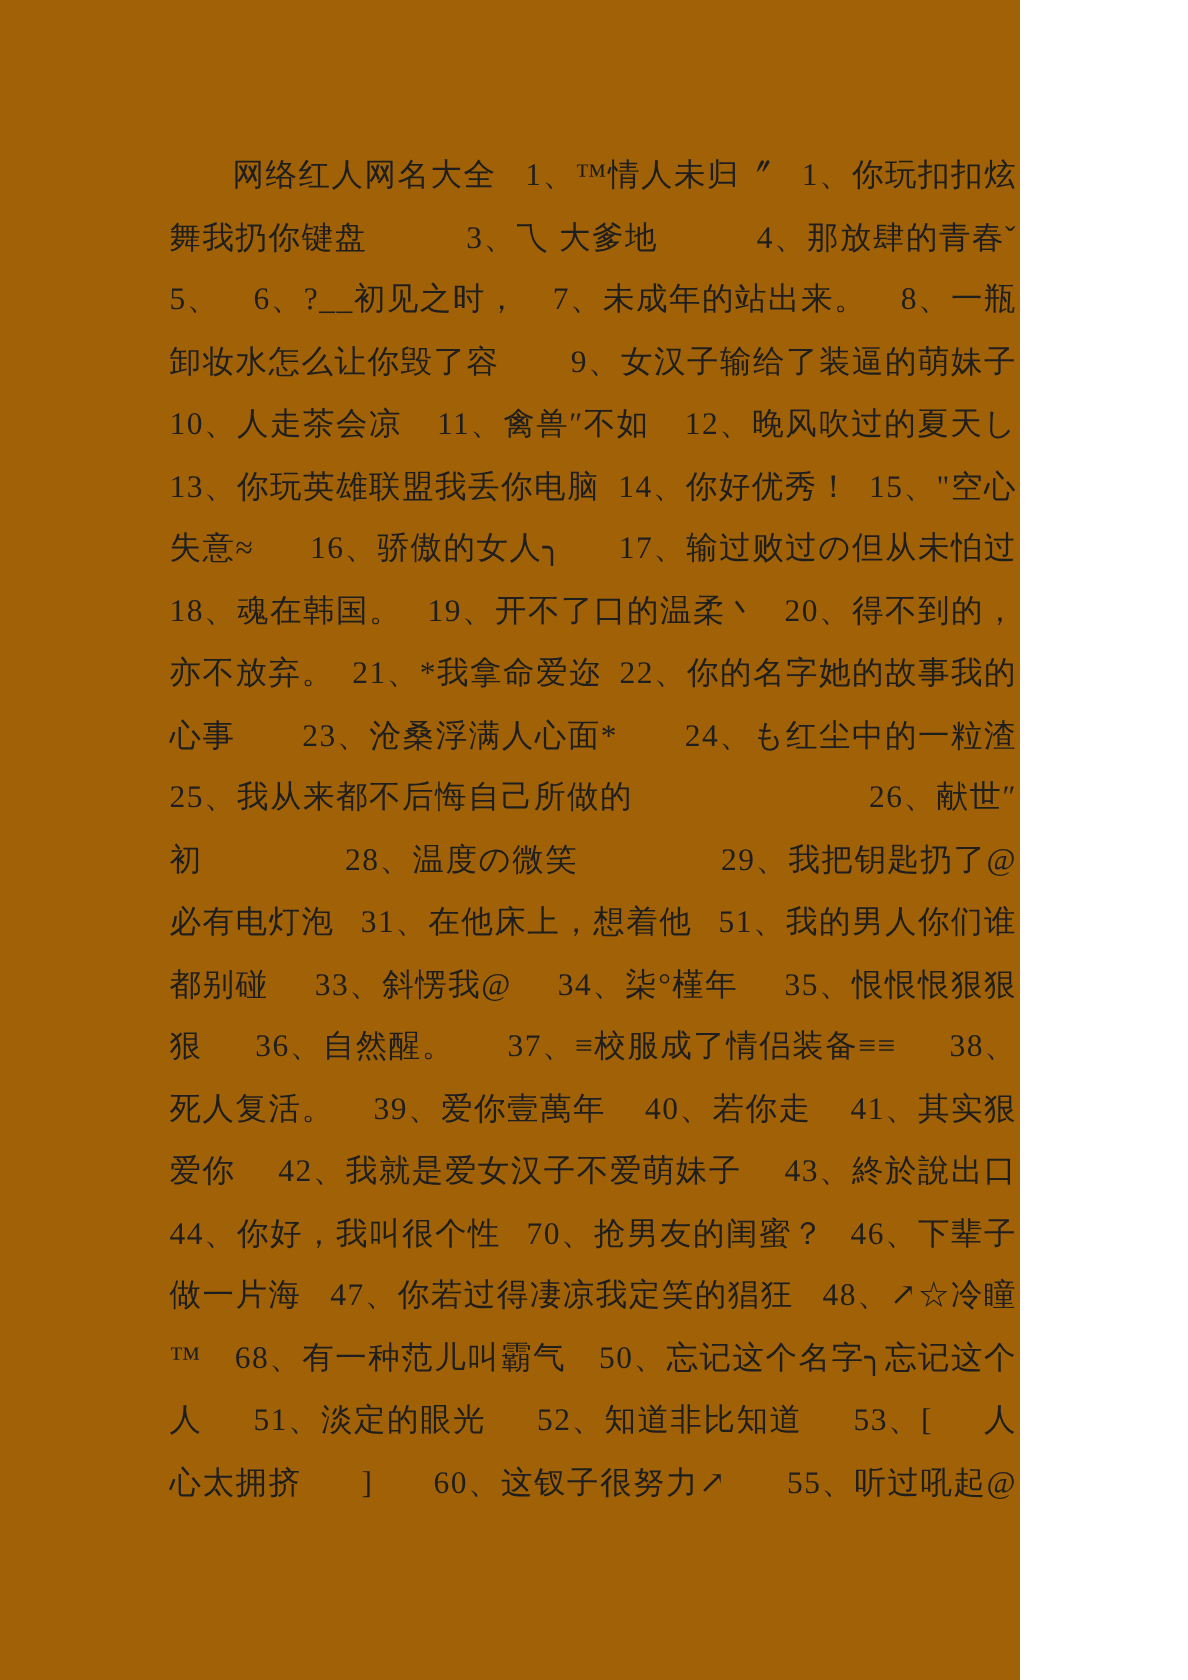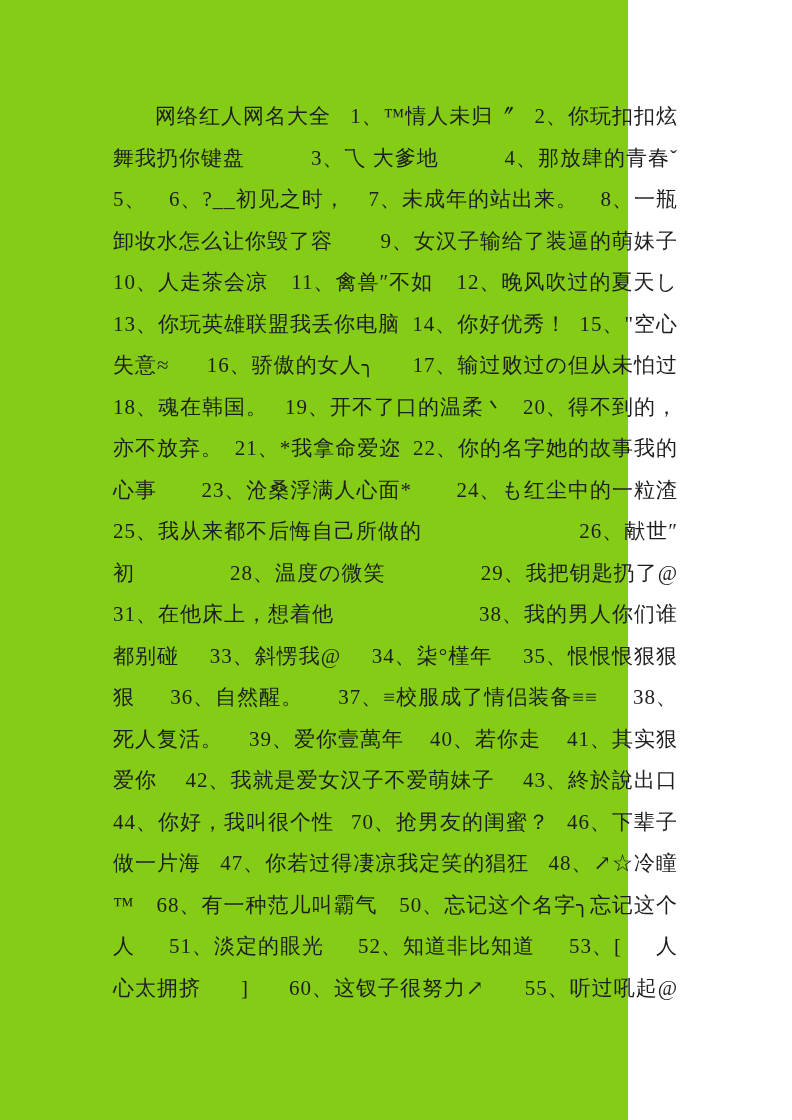--- a/index.html
+++ b/index.html
@@ -10,23 +10,23 @@
   body {
     width: 792px;
     height: 1120px;
     overflow: hidden;
     position: relative;
     font-family: "Liberation Serif", "DejaVu Serif", serif;
   }
   .doc-page {
     position: absolute;
     left: 0; top: 0;
-    width: 628px;
+    width: 680px;
     height: 1120px;
-    background: #84cc16;
+    background: #a16207;
   }
   .doc-body {
     position: absolute;
     left: 113px;
     top: 96px;
     width: 565px;
   }
   .text-line {
     display: flex;
     justify-content: space-between;
@@ -43,33 +43,33 @@
   }
   .frag {
     display: inline-block;
   }
 </style>
 </head>
 <body>
 
 <div class="doc-page">
   <div class="doc-body" style="color: rgb(30, 30, 30);">
-      <div class="text-line indent"><span class="frag">网络红人网名大全</span><span class="frag">1、™情人未归〞</span><span class="frag">2、你玩扣扣炫</span></div>
+      <div class="text-line indent"><span class="frag">网络红人网名大全</span><span class="frag">1、™情人未归〞</span><span class="frag">1、你玩扣扣炫</span></div>
       <div class="text-line"><span class="frag">舞我扔你键盘</span><span class="frag">3、乁 大爹地</span><span class="frag">4、那放肆的青春ˇ</span></div>
       <div class="text-line"><span class="frag">5、</span><span class="frag">6、?__初见之时，</span><span class="frag">7、未成年的站出来。</span><span class="frag">8、一瓶</span></div>
       <div class="text-line"><span class="frag">卸妆水怎么让你毁了容</span><span class="frag">9、女汉子输给了装逼的萌妹子</span></div>
       <div class="text-line"><span class="frag">10、人走茶会凉</span><span class="frag">11、禽兽″不如</span><span class="frag">12、晚风吹过的夏天し</span></div>
       <div class="text-line"><span class="frag">13、你玩英雄联盟我丢你电脑</span><span class="frag">14、你好优秀！</span><span class="frag">15、"空心</span></div>
       <div class="text-line"><span class="frag">失意≈</span><span class="frag">16、骄傲的女人╮</span><span class="frag">17、输过败过の但从未怕过</span></div>
       <div class="text-line"><span class="frag">18、魂在韩国。</span><span class="frag">19、开不了口的温柔丶</span><span class="frag">20、得不到的，</span></div>
       <div class="text-line"><span class="frag">亦不放弃。</span><span class="frag">21、*我拿命爱迩</span><span class="frag">22、你的名字她的故事我的</span></div>
       <div class="text-line"><span class="frag">心事</span><span class="frag">23、沧桑浮满人心面*</span><span class="frag">24、も红尘中的一粒渣</span></div>
       <div class="text-line"><span class="frag">25、我从来都不后悔自己所做的</span><span class="frag">26、献世″</span></div>
       <div class="text-line"><span class="frag">初</span><span class="frag">28、温度の微笑</span><span class="frag">29、我把钥匙扔了@</span></div>
-      <div class="text-line"><span class="frag">31、在他床上，想着他</span><span class="frag">38、我的男人你们谁</span></div>
+      <div class="text-line"><span class="frag">必有电灯泡</span><span class="frag">31、在他床上，想着他</span><span class="frag">51、我的男人你们谁</span></div>
       <div class="text-line"><span class="frag">都别碰</span><span class="frag">33、斜愣我@</span><span class="frag">34、柒°槿年</span><span class="frag">35、恨恨恨狠狠</span></div>
       <div class="text-line"><span class="frag">狠</span><span class="frag">36、自然醒。</span><span class="frag">37、≡校服成了情侣装备≡≡</span><span class="frag">38、</span></div>
       <div class="text-line"><span class="frag">死人复活。</span><span class="frag">39、爱你壹萬年</span><span class="frag">40、若你走</span><span class="frag">41、其实狠</span></div>
       <div class="text-line"><span class="frag">爱你</span><span class="frag">42、我就是爱女汉子不爱萌妹子</span><span class="frag">43、終於說出口</span></div>
       <div class="text-line"><span class="frag">44、你好，我叫很个性</span><span class="frag">70、抢男友的闺蜜？</span><span class="frag">46、下辈子</span></div>
       <div class="text-line"><span class="frag">做一片海</span><span class="frag">47、你若过得凄凉我定笑的猖狂</span><span class="frag">48、↗☆冷瞳</span></div>
       <div class="text-line"><span class="frag">™</span><span class="frag">68、有一种范儿叫霸气</span><span class="frag">50、忘记这个名字╮忘记这个</span></div>
       <div class="text-line"><span class="frag">人</span><span class="frag">51、淡定的眼光</span><span class="frag">52、知道非比知道</span><span class="frag">53、[</span><span class="frag">人</span></div>
       <div class="text-line"><span class="frag">心太拥挤</span><span class="frag">]</span><span class="frag">60、这钗子很努力↗</span><span class="frag">55、听过吼起@</span></div>
     </div>

